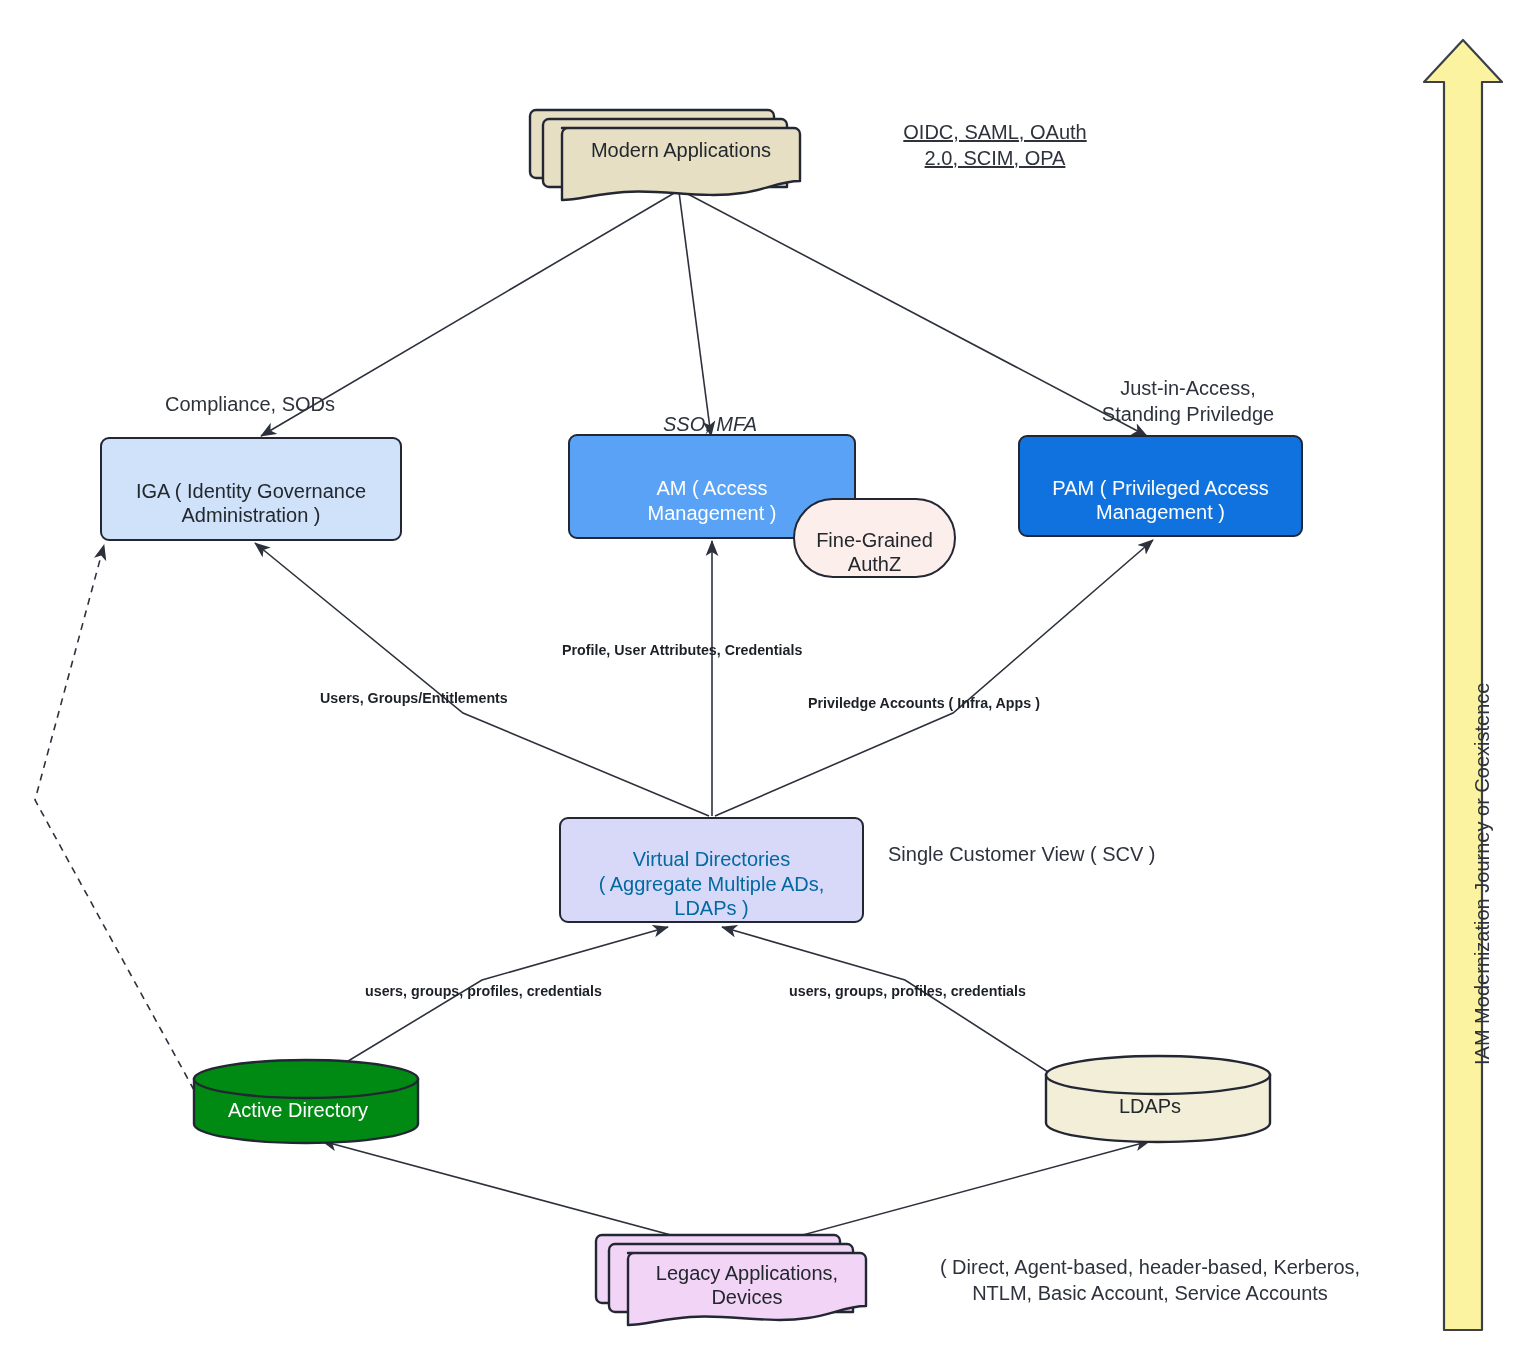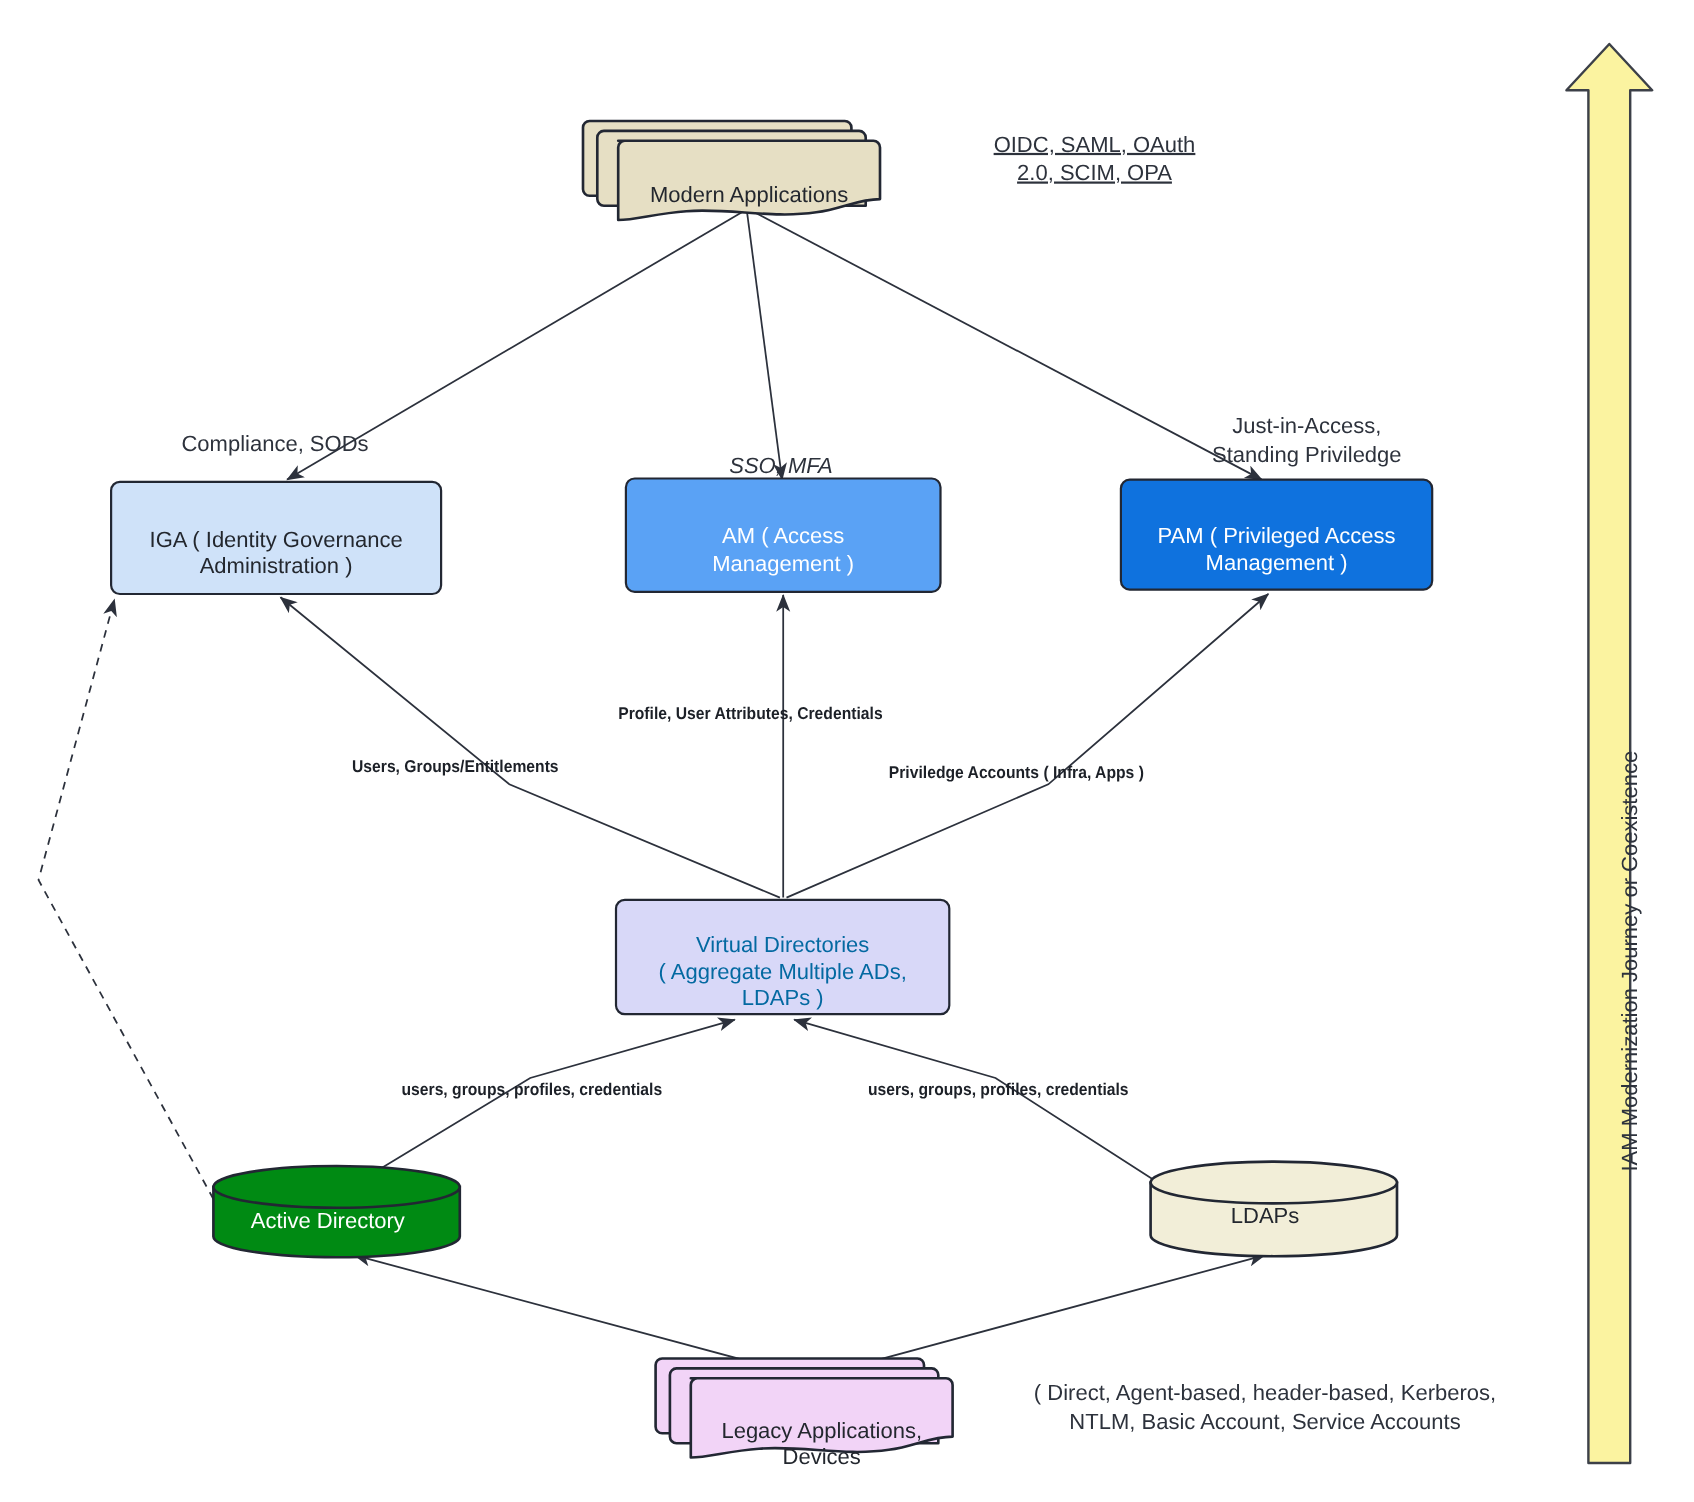--- a/index.html
+++ b/index.html
@@ -27,21 +27,21 @@
   .anno{position:absolute;color:#2d323c;font-size:20px;line-height:1.28;text-align:center;white-space:pre-line;}
   .anno-l{text-align:left;}
 
   
   .elabel{position:absolute;color:#1c2027;font-size:15.5px;font-weight:bold;
           font-family:"Liberation Sans Narrow","Liberation Sans",sans-serif;
           transform:scaleX(.92);transform-origin:left center;white-space:nowrap;}
 
   
   .docstack{position:absolute;}
-  .docstack .dlabel{position:absolute;left:0;right:0;text-align:center;font-size:20px;line-height:1.22;color:#23272e;margin-top:28px;}
+  .docstack .dlabel{position:absolute;left:0;right:0;text-align:center;font-size:20px;line-height:1.22;color:#23272e;}
 
   
   .cyl{position:absolute;}
   .cyl .clabel{position:absolute;left:0;right:16px;text-align:center;font-size:20px;}
   .journey-text{position:absolute;color:#2d323c;font-size:20px;white-space:nowrap;
                 transform-origin:left top;transform:rotate(-90deg);}
 </style>
 </head>
 <body>
 
@@ -116,20 +116,26 @@
     </span>
   </div>
 
   <div class="node rbox am" style="left:568px;top:434px;width:288px;height:105px;text-align:center;">
     <span class="nlabel">
       <span>AM ( Access</span><br>
       <span>Management )</span>
     </span>
   </div>
 
+  <div class="node pill" style="left:793px;top:498px;width:163px;height:80px;">
+    <span class="nlabel">
+      <span>Fine-Grained</span><br>
+      <span>AuthZ</span>
+    </span>
+  </div>
 
   <div class="node rbox pam" style="left:1018px;top:435px;width:285px;height:102px;">
     <span class="nlabel">
       <span>PAM ( Privileged Access</span><br>
       <span>Management )</span>
     </span>
   </div>
 
   <div class="node rbox vdir" style="left:559px;top:817px;width:305px;height:106px;">
     <span class="nlabel">
@@ -150,20 +156,21 @@
   <div class="docstack" style="left:628px;top:1253px;width:238px;height:66px;">
     <div class="dlabel" style="top:8px;">
       <span>Legacy Applications,</span><br>
       <span>Devices</span>
     </div>
   </div>
 
   <div class="anno" style="left:850px;top:120px;width:290px;text-decoration:underline;">OIDC, SAML, OAuth
 2.0, SCIM, OPA</div>
 
+  <div class="anno anno-l" style="left:888px;top:842px;width:330px;text-align:left;">Single Customer View ( SCV )</div>
 
   <div class="anno" style="left:890px;top:1255px;width:520px;">( Direct, Agent-based, header-based, Kerberos,
 NTLM, Basic Account, Service Accounts</div>
 
   <div class="anno" style="left:140px;top:392px;width:220px;">Compliance, SODs</div>
 
   <div class="anno" style="left:600px;top:412px;width:220px;font-style:italic;">SSO, MFA</div>
 
   <div class="anno" style="left:1038px;top:376px;width:300px;">Just-in-Access,
 Standing Priviledge</div>

